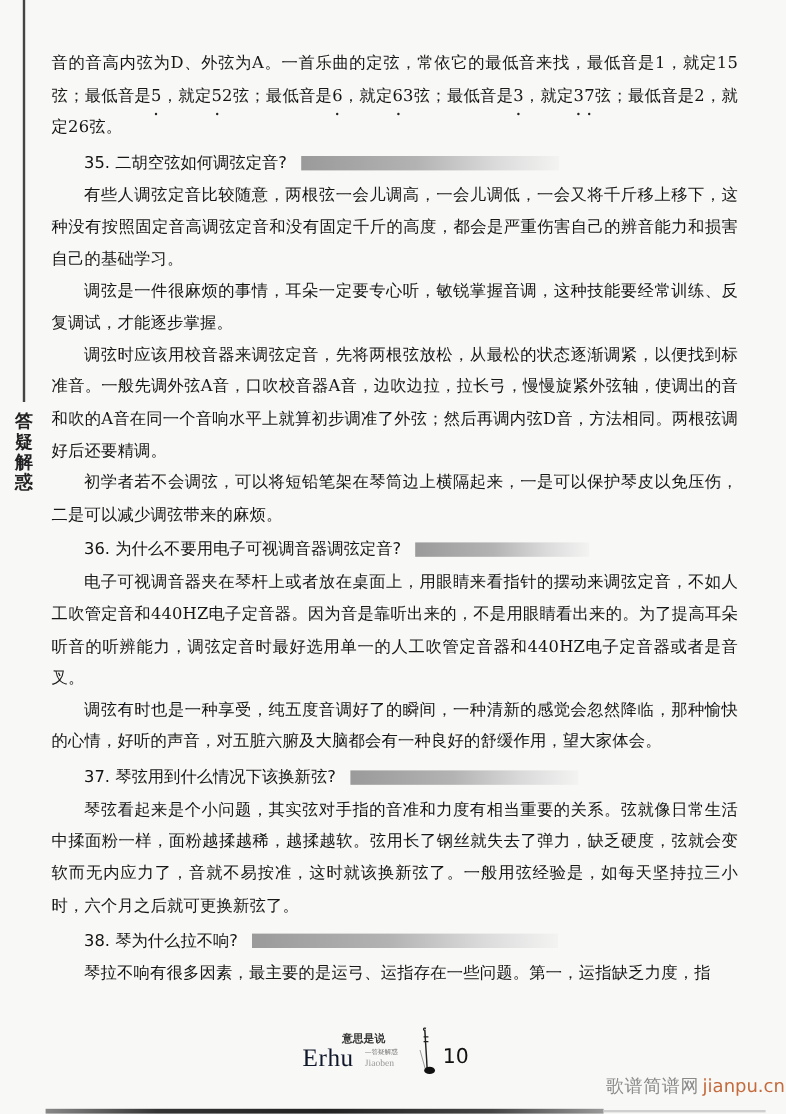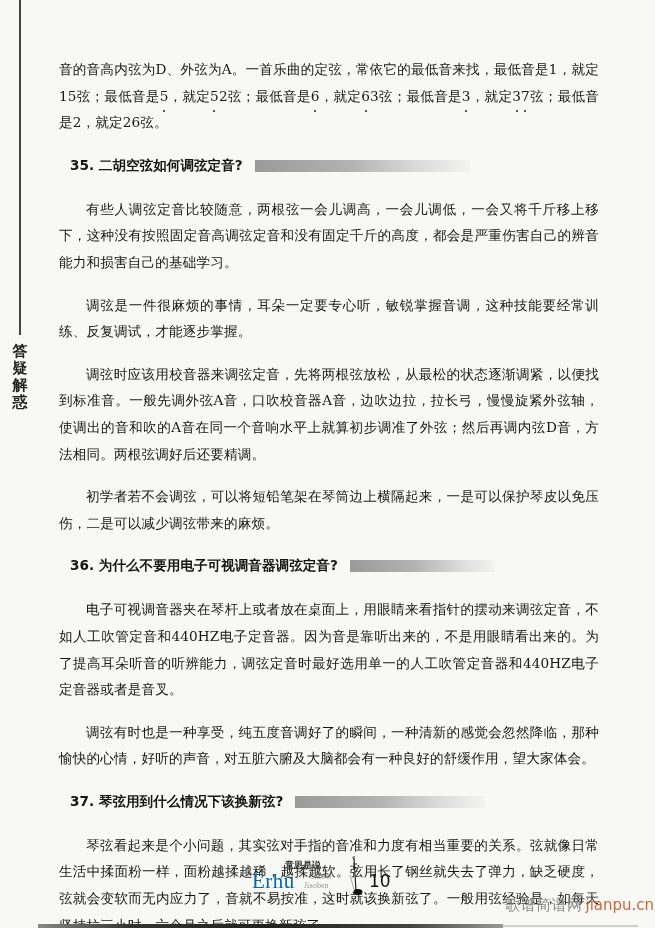--- a/index.html
+++ b/index.html
@@ -49,35 +49,35 @@
     }
     .content {
       position: absolute;
       left: 43px;
       top: 40px;
       width: 572px;
     }
     .para {
       font-size: 13.6px;
       line-height: 26.6px;
-      margin: 16px;
+      margin: 0;
       text-align: justify;
       letter-spacing: 0.15px;
       color: #161616;
     }
     .para.indent { text-indent: 27px; }
     .heading {
       display: flex;
       align-items: center;
       margin: 2px 0 0 27px;
       height: 28px;
     }
     .heading .htext {
       font-family: "DejaVu Sans", "Liberation Sans", sans-serif;
-      font-weight: bold;
+      font-weight: normal;
       font-size: 13.6px;
       color: #151515;
       white-space: nowrap;
       text-align: right;
     }
     .heading .hbar {
       height: 12px;
       margin-left: 12px;
       background: linear-gradient(90deg, #9a9a9a 0%, #b3b3b3 45%, #dadada 75%, rgba(240,240,240,0.6) 100%);
       flex: 0 0 auto;
@@ -113,21 +113,21 @@
       font-size: 9px;
       color: #333;
       white-space: nowrap;
     }
     .footer-logo .erhu {
       position: absolute;
       left: 0px;
       top: 14px;
       font-family: "Liberation Serif", "DejaVu Serif", serif;
       font-size: 21px;
-      color: #0369a1;
+      color: #0f172a;
       letter-spacing: 0.5px;
     }
     .footer-logo .sub-dash {
       position: absolute;
       left: 52px;
       top: 18px;
       font-family: "DejaVu Serif", serif;
       font-size: 5.5px;
       color: #777;
       white-space: nowrap;

